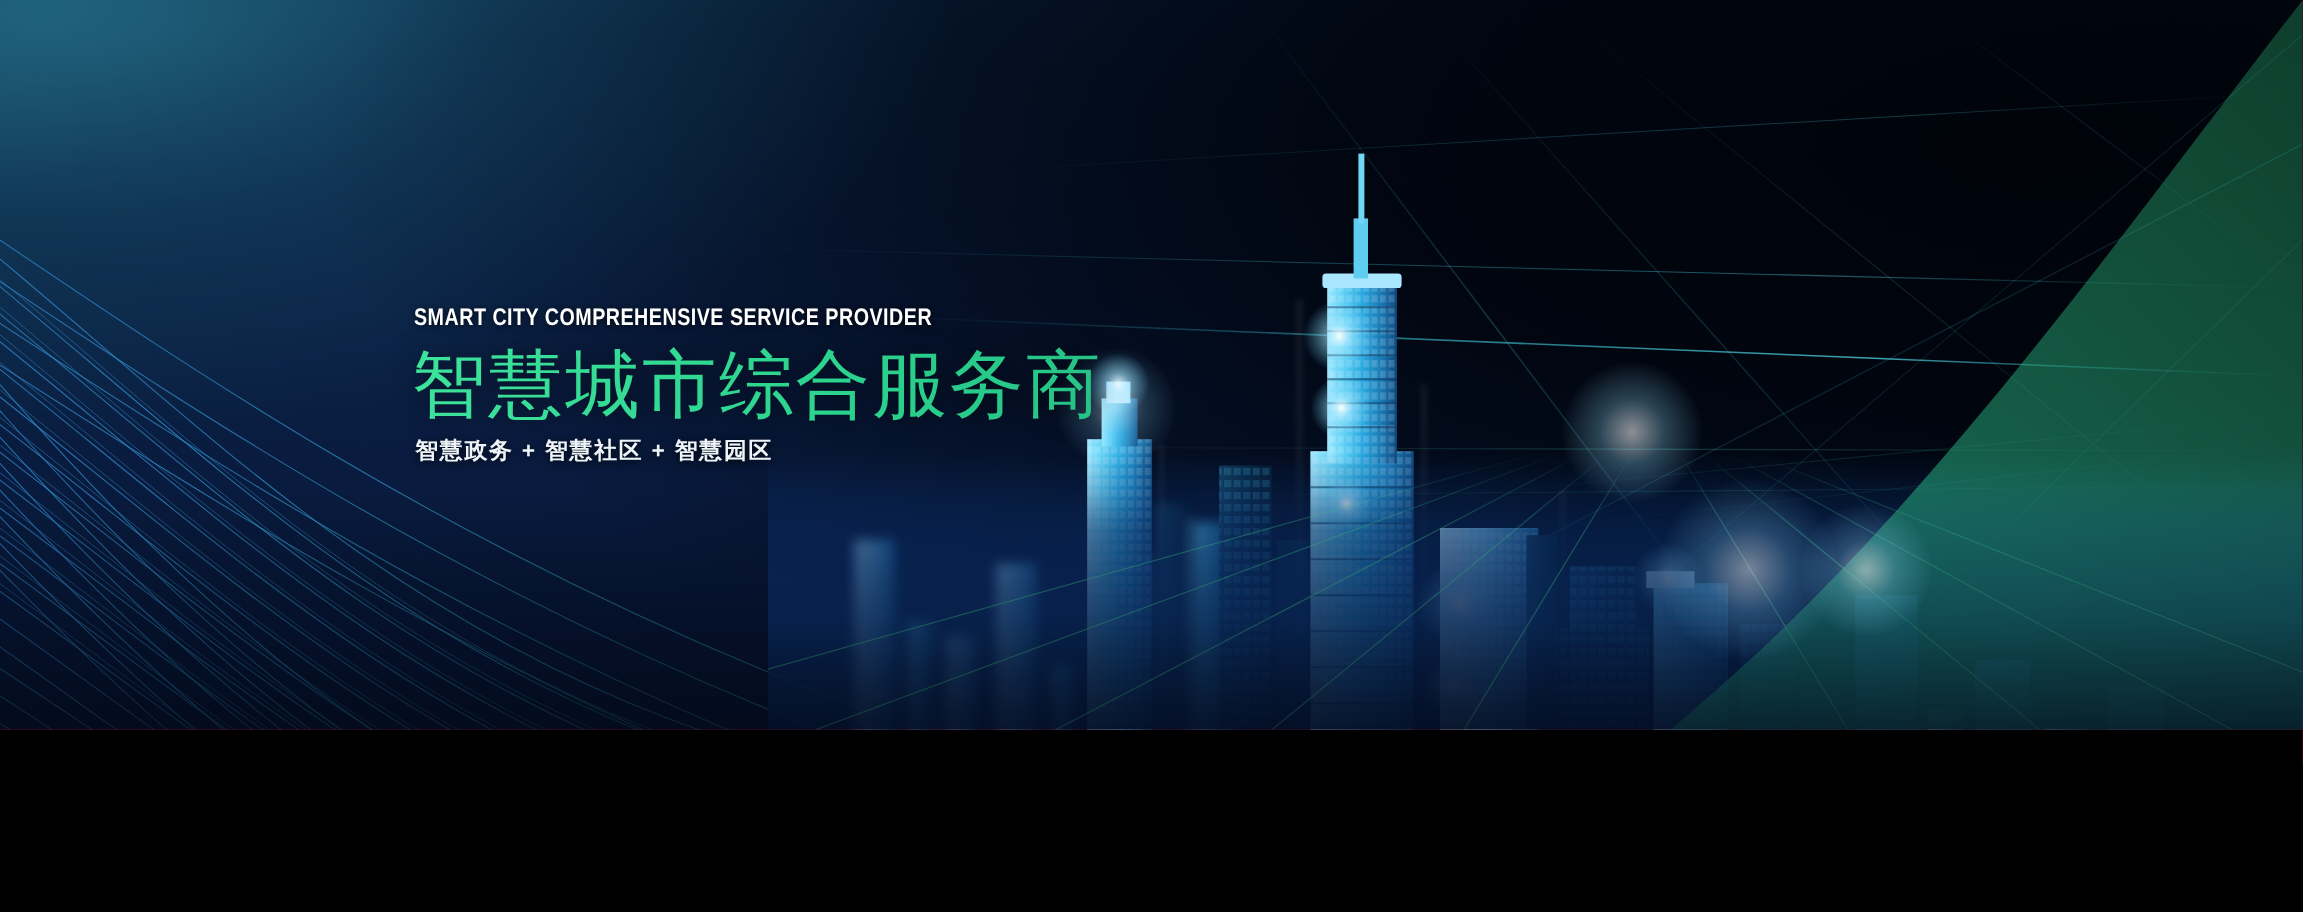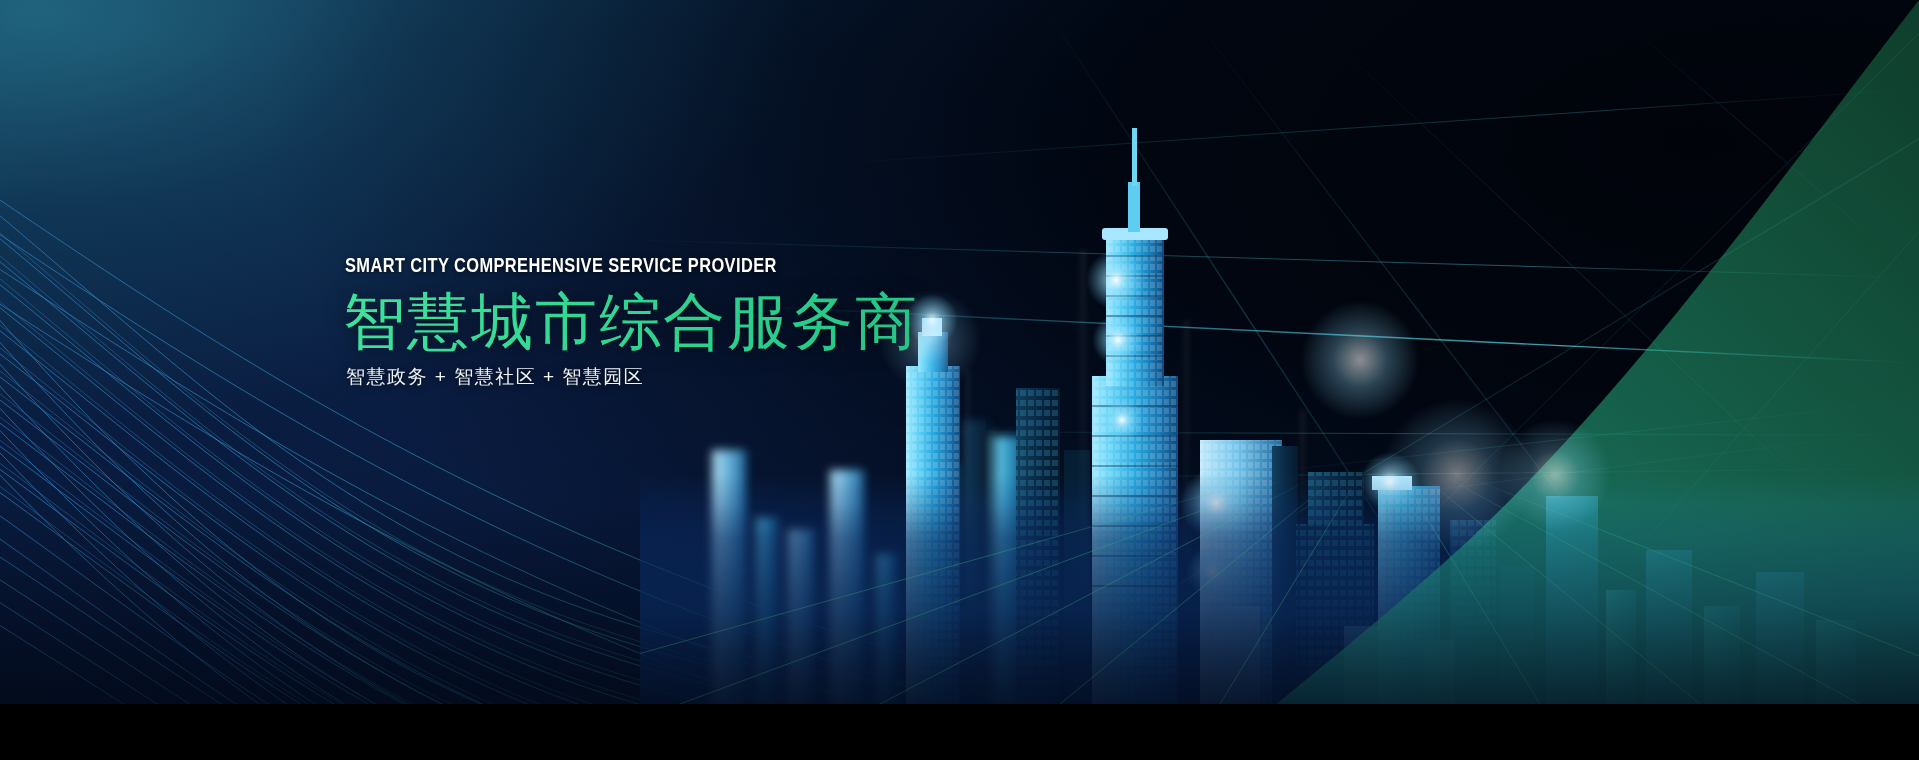--- a/index.html
+++ b/index.html
@@ -2,21 +2,21 @@
 <html lang="zh"><head>
 <meta charset="utf-8">
 <title>Smart City Banner</title>
 <style>
   html,body{margin:0;padding:0;background:#000;}
   *{box-sizing:border-box;}
 
   .banner{
     position:relative;
     width:1919px;
-    height:704px;
+    height:608px;
     overflow:hidden;
     background:#be185d;
     font-family:"Liberation Sans","DejaVu Sans",sans-serif;
     user-select:none;
   }
 
   
   .layer{position:absolute;inset:0;pointer-events:none;}
 
   .sky-base{
@@ -100,21 +100,21 @@
     background-clip:text;
     color:transparent;
     -webkit-text-fill-color:transparent;
     filter:drop-shadow(0 2px 10px rgba(0,0,0,.6));
   }
 
   .subline{
     margin:0 0 0 3px;
     color:#eef4f8;
     font-size:19px;
-    font-weight:400;
+    font-weight:700;
     letter-spacing:1.5px;
     line-height:1.2;
     white-space:nowrap;
     text-shadow:0 1px 7px rgba(0,0,0,.8);
   }
 </style>
 </head>
 <body>
 
 <div class="banner">

